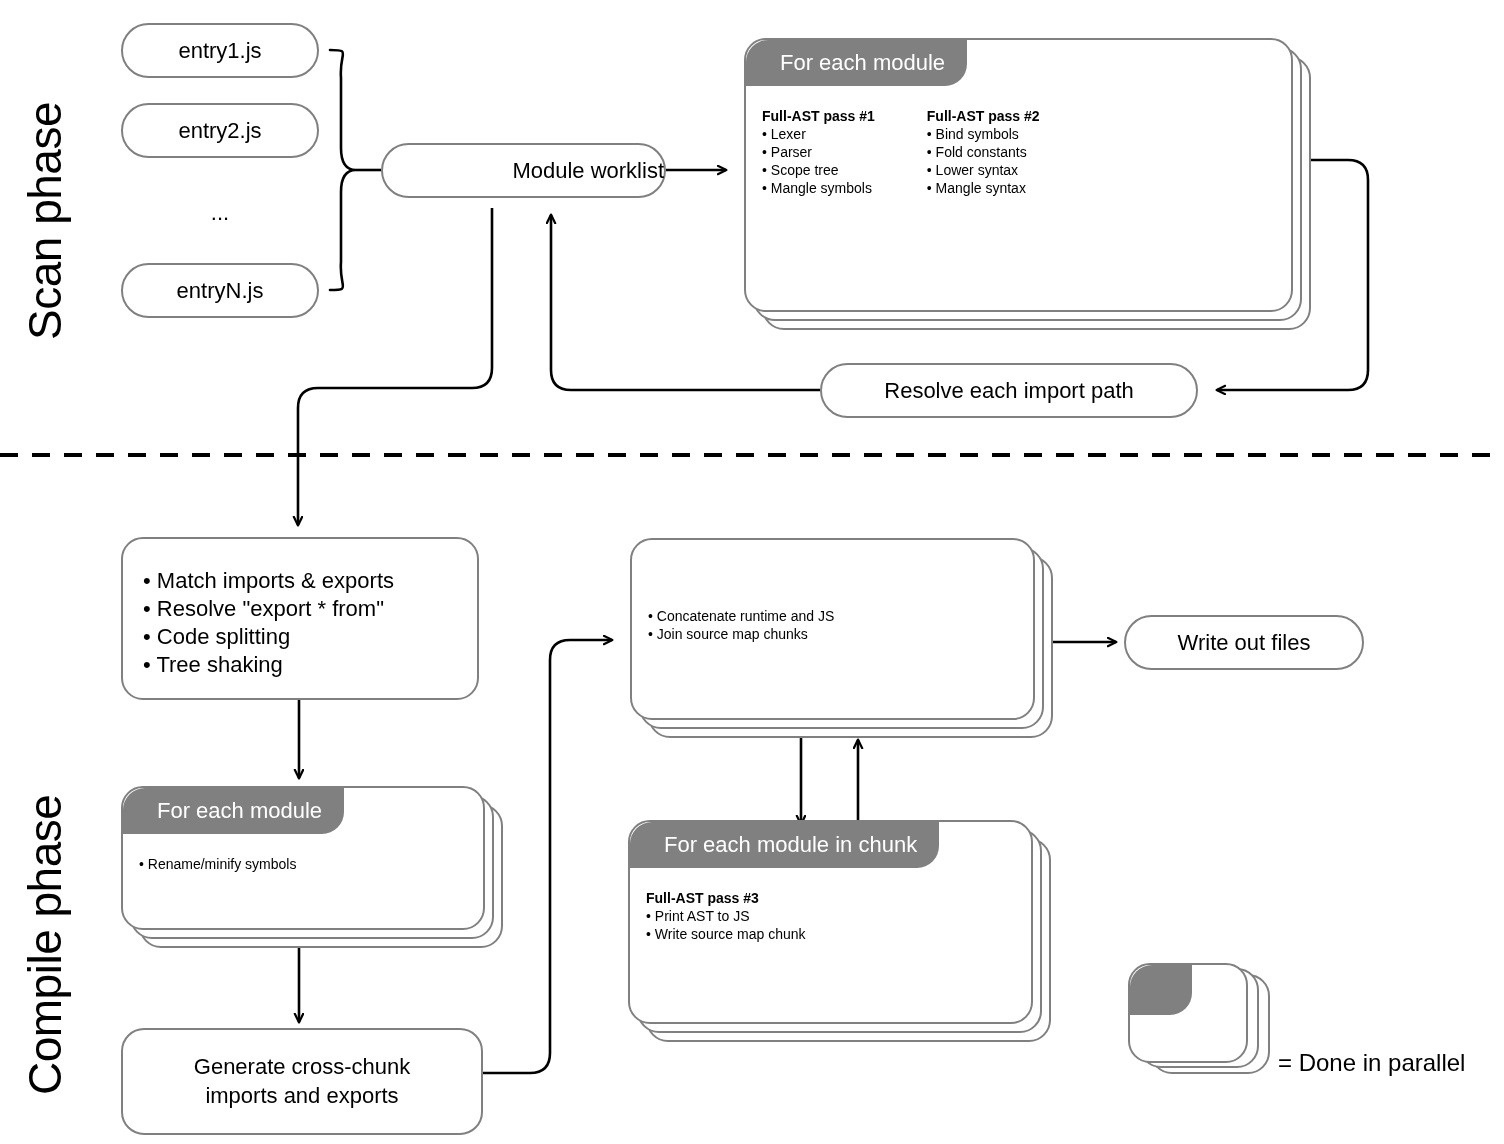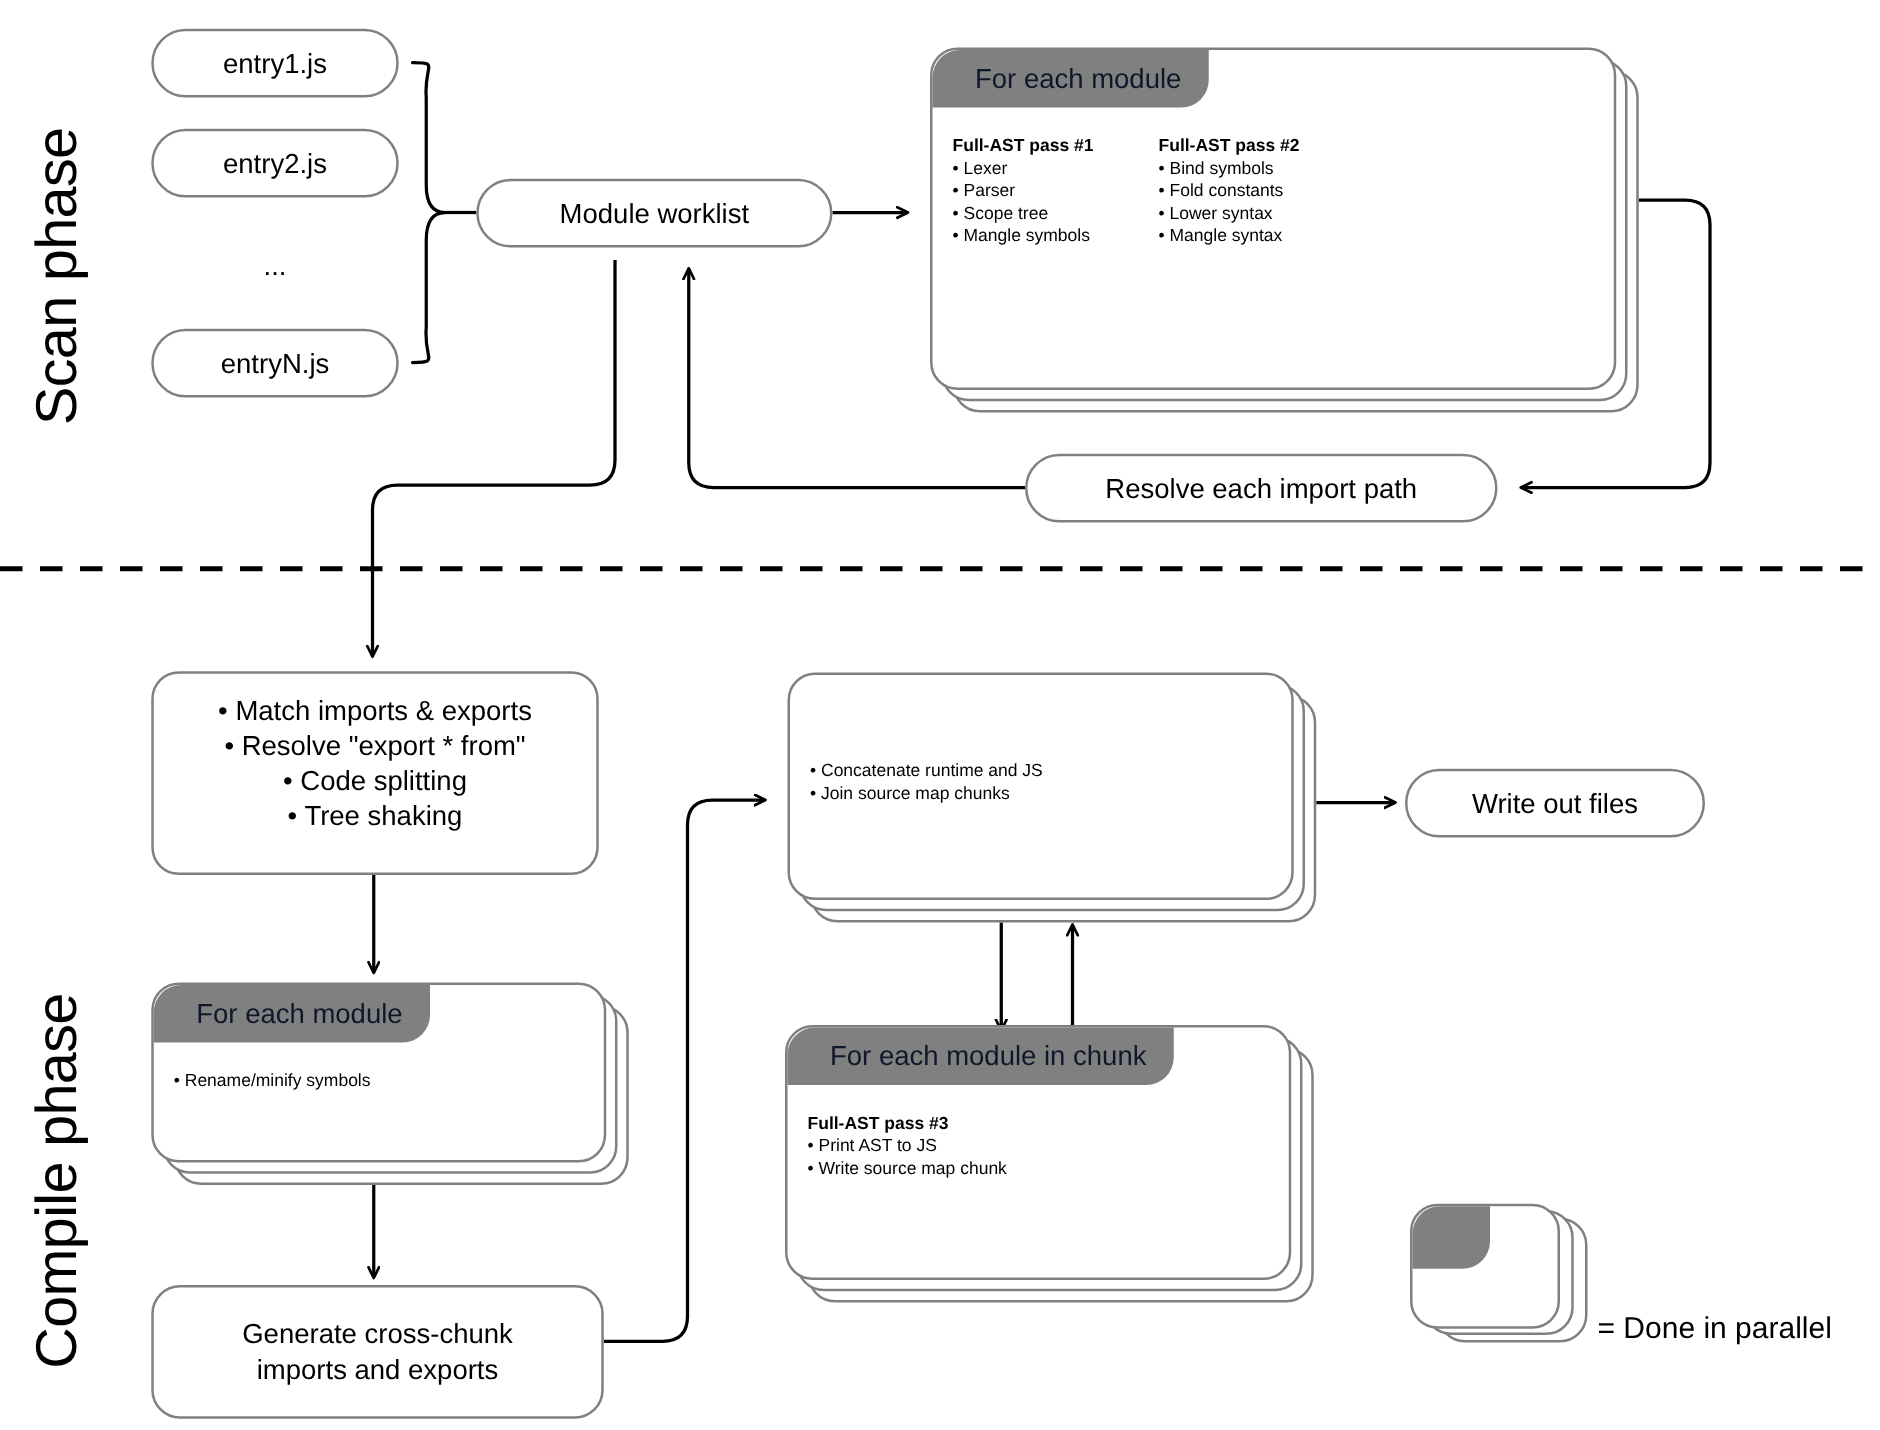--- a/index.html
+++ b/index.html
@@ -71,22 +71,21 @@
   .rrect {
     position: absolute;
     border: 2px solid #808080;
     border-radius: 22px;
     background: #ffffff;
     box-sizing: border-box;
     font-size: 22px;
     color: #000;
   }
   .rrect .body {
-    padding: 16px 20px;
-    text-align: center;
+    padding: 28px 20px;
   }
   .bullets {
     margin: 0;
     padding: 0;
     list-style: none;
   }
   .bullets li {
     white-space: nowrap;
     line-height: 1.28;
   }
@@ -118,21 +117,21 @@
     box-sizing: border-box;
   }
   .stack .sheet.s3 { left: 18px; top: 18px; }
   .stack .sheet.s2 { left: 9px;  top: 9px;  }
   .stack .sheet.s1 { left: 0;    top: 0;    }
   .stack .tab {
     position: absolute;
     left: 0;
     top: 0;
     background: #808080;
-    color: #0f172a;
+    color: #ffffff;
     font-size: 22px;
     height: 46px;
     display: flex;
     align-items: center;
     padding: 0 22px 0 34px;
     border-top-left-radius: 22px;
     border-bottom-right-radius: 22px;
     box-sizing: border-box;
     white-space: nowrap;
   }
@@ -247,21 +246,21 @@
   <div class="pill" style="left:121px; top:103px; width:198px; height:55px;">
     <span>entry2.js</span>
   </div>
 
   <div class="plain-text" style="left:121px; top:200px; width:198px;">...</div>
 
   <div class="pill" style="left:121px; top:263px; width:198px; height:55px;">
     <span>entryN.js</span>
   </div>
 
-  <div class="pill" style="left:381px; top:143px; width:285px; height:55px;">
+  <div class="pill" style="left:381px; top:143px; width:285px; height:55px;justify-content:flex-end;">
     <span>Module worklist</span>
   </div>
 
   <div class="stack" style="left:744px; top:38px; width:567px; height:292px;">
     <div class="sheet s3" style="width:549px; height:274px;"></div>
     <div class="sheet s2" style="width:549px; height:274px;"></div>
     <div class="sheet s1" style="width:549px; height:274px;">
       <div class="tab">For each module</div>
       <div class="content">
         <div class="two-col">

